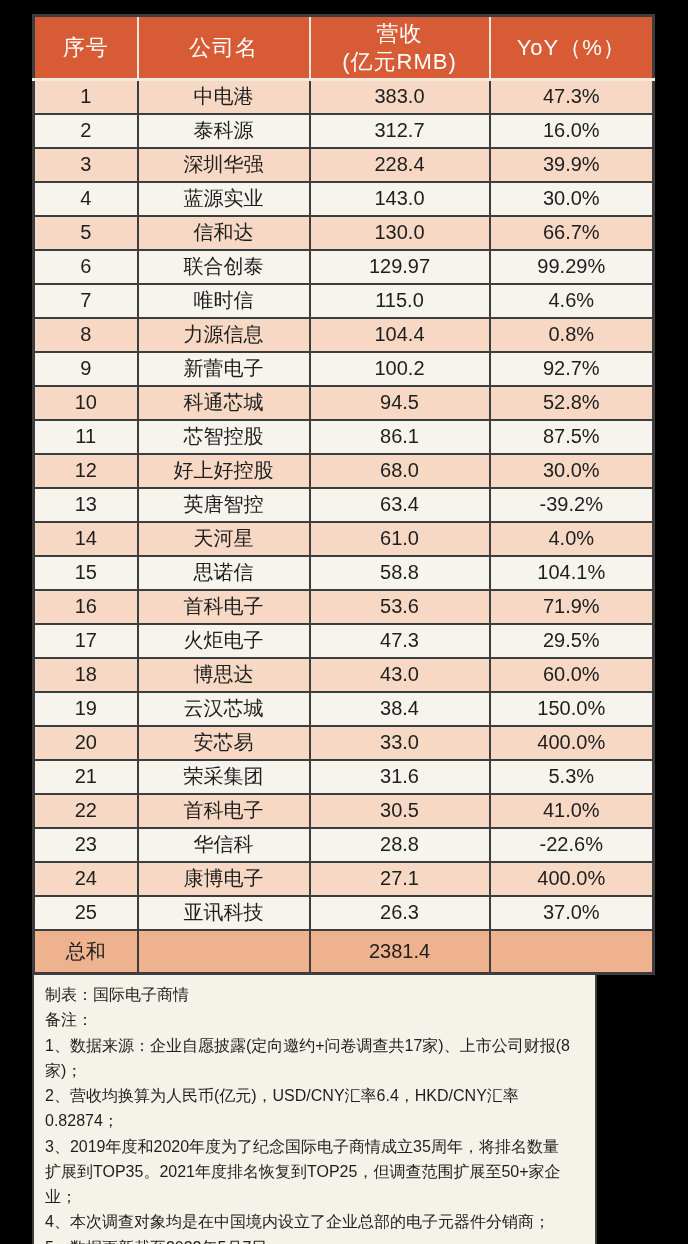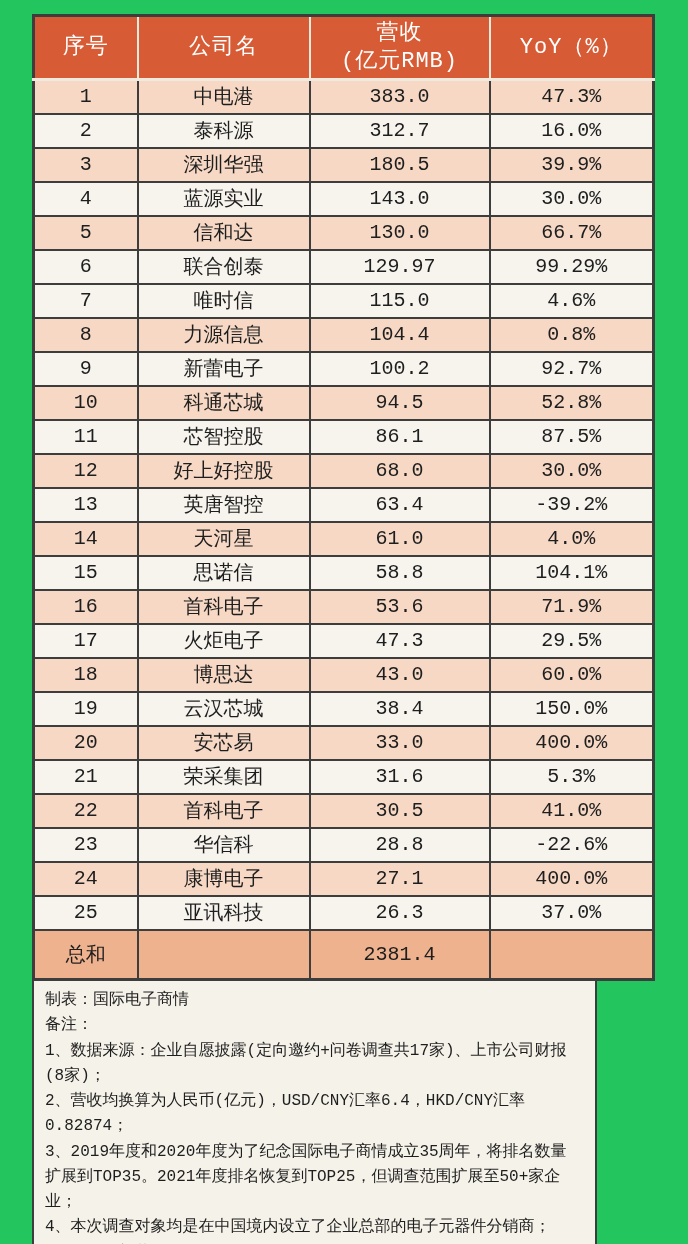--- a/index.html
+++ b/index.html
@@ -16,23 +16,22 @@
     margin: 0;
     padding: 0;
     background: #FEFEFE;
     font-family: "Liberation Sans", "DejaVu Sans", sans-serif;
     color: var(--text);
   }
   .page {
     width: 688px;
     height: 1244px;
     padding: 14px 0 0 32px;
-    background: #22c55e;
+    background: #000000;
     overflow: hidden;
-    font-family: Liberation Mono, monospace;
   }
   table.ranking {
     border-collapse: collapse;
     table-layout: fixed;
     width: 620px;
     border: 3px solid var(--border);
   }
   th {
     background: var(--header-bg);
     color: #FFFFFF;
@@ -54,21 +53,21 @@
     vertical-align: middle;
     font-size: 20px;
     height: 34px;
     padding: 0;
     color: var(--text);
   }
   tr.plain td { background: var(--row-plain); }
   tr.shaded td { background: var(--row-shaded); }
   tr.total-row td {
     background: var(--total-bg);
-    height: 50px;
+    height: 44px;
   }
   .notes {
     width: 565px;
     background: var(--notes-bg);
     border: 2px solid var(--border);
     border-top: none;
     padding: 7px 23px 11px 11px;
     font-size: 16px;
     line-height: 1.58;
     color: var(--text);
@@ -105,21 +104,21 @@
         </tr>
         <tr class="plain">
           <td>2</td>
           <td>泰科源</td>
           <td>312.7</td>
           <td>16.0%</td>
         </tr>
         <tr class="shaded">
           <td>3</td>
           <td>深圳华强</td>
-          <td>180.5</td>
+          <td>228.4</td>
           <td>39.9%</td>
         </tr>
         <tr class="plain">
           <td>4</td>
           <td>蓝源实业</td>
           <td>143.0</td>
           <td>30.0%</td>
         </tr>
         <tr class="shaded">
           <td>5</td>

